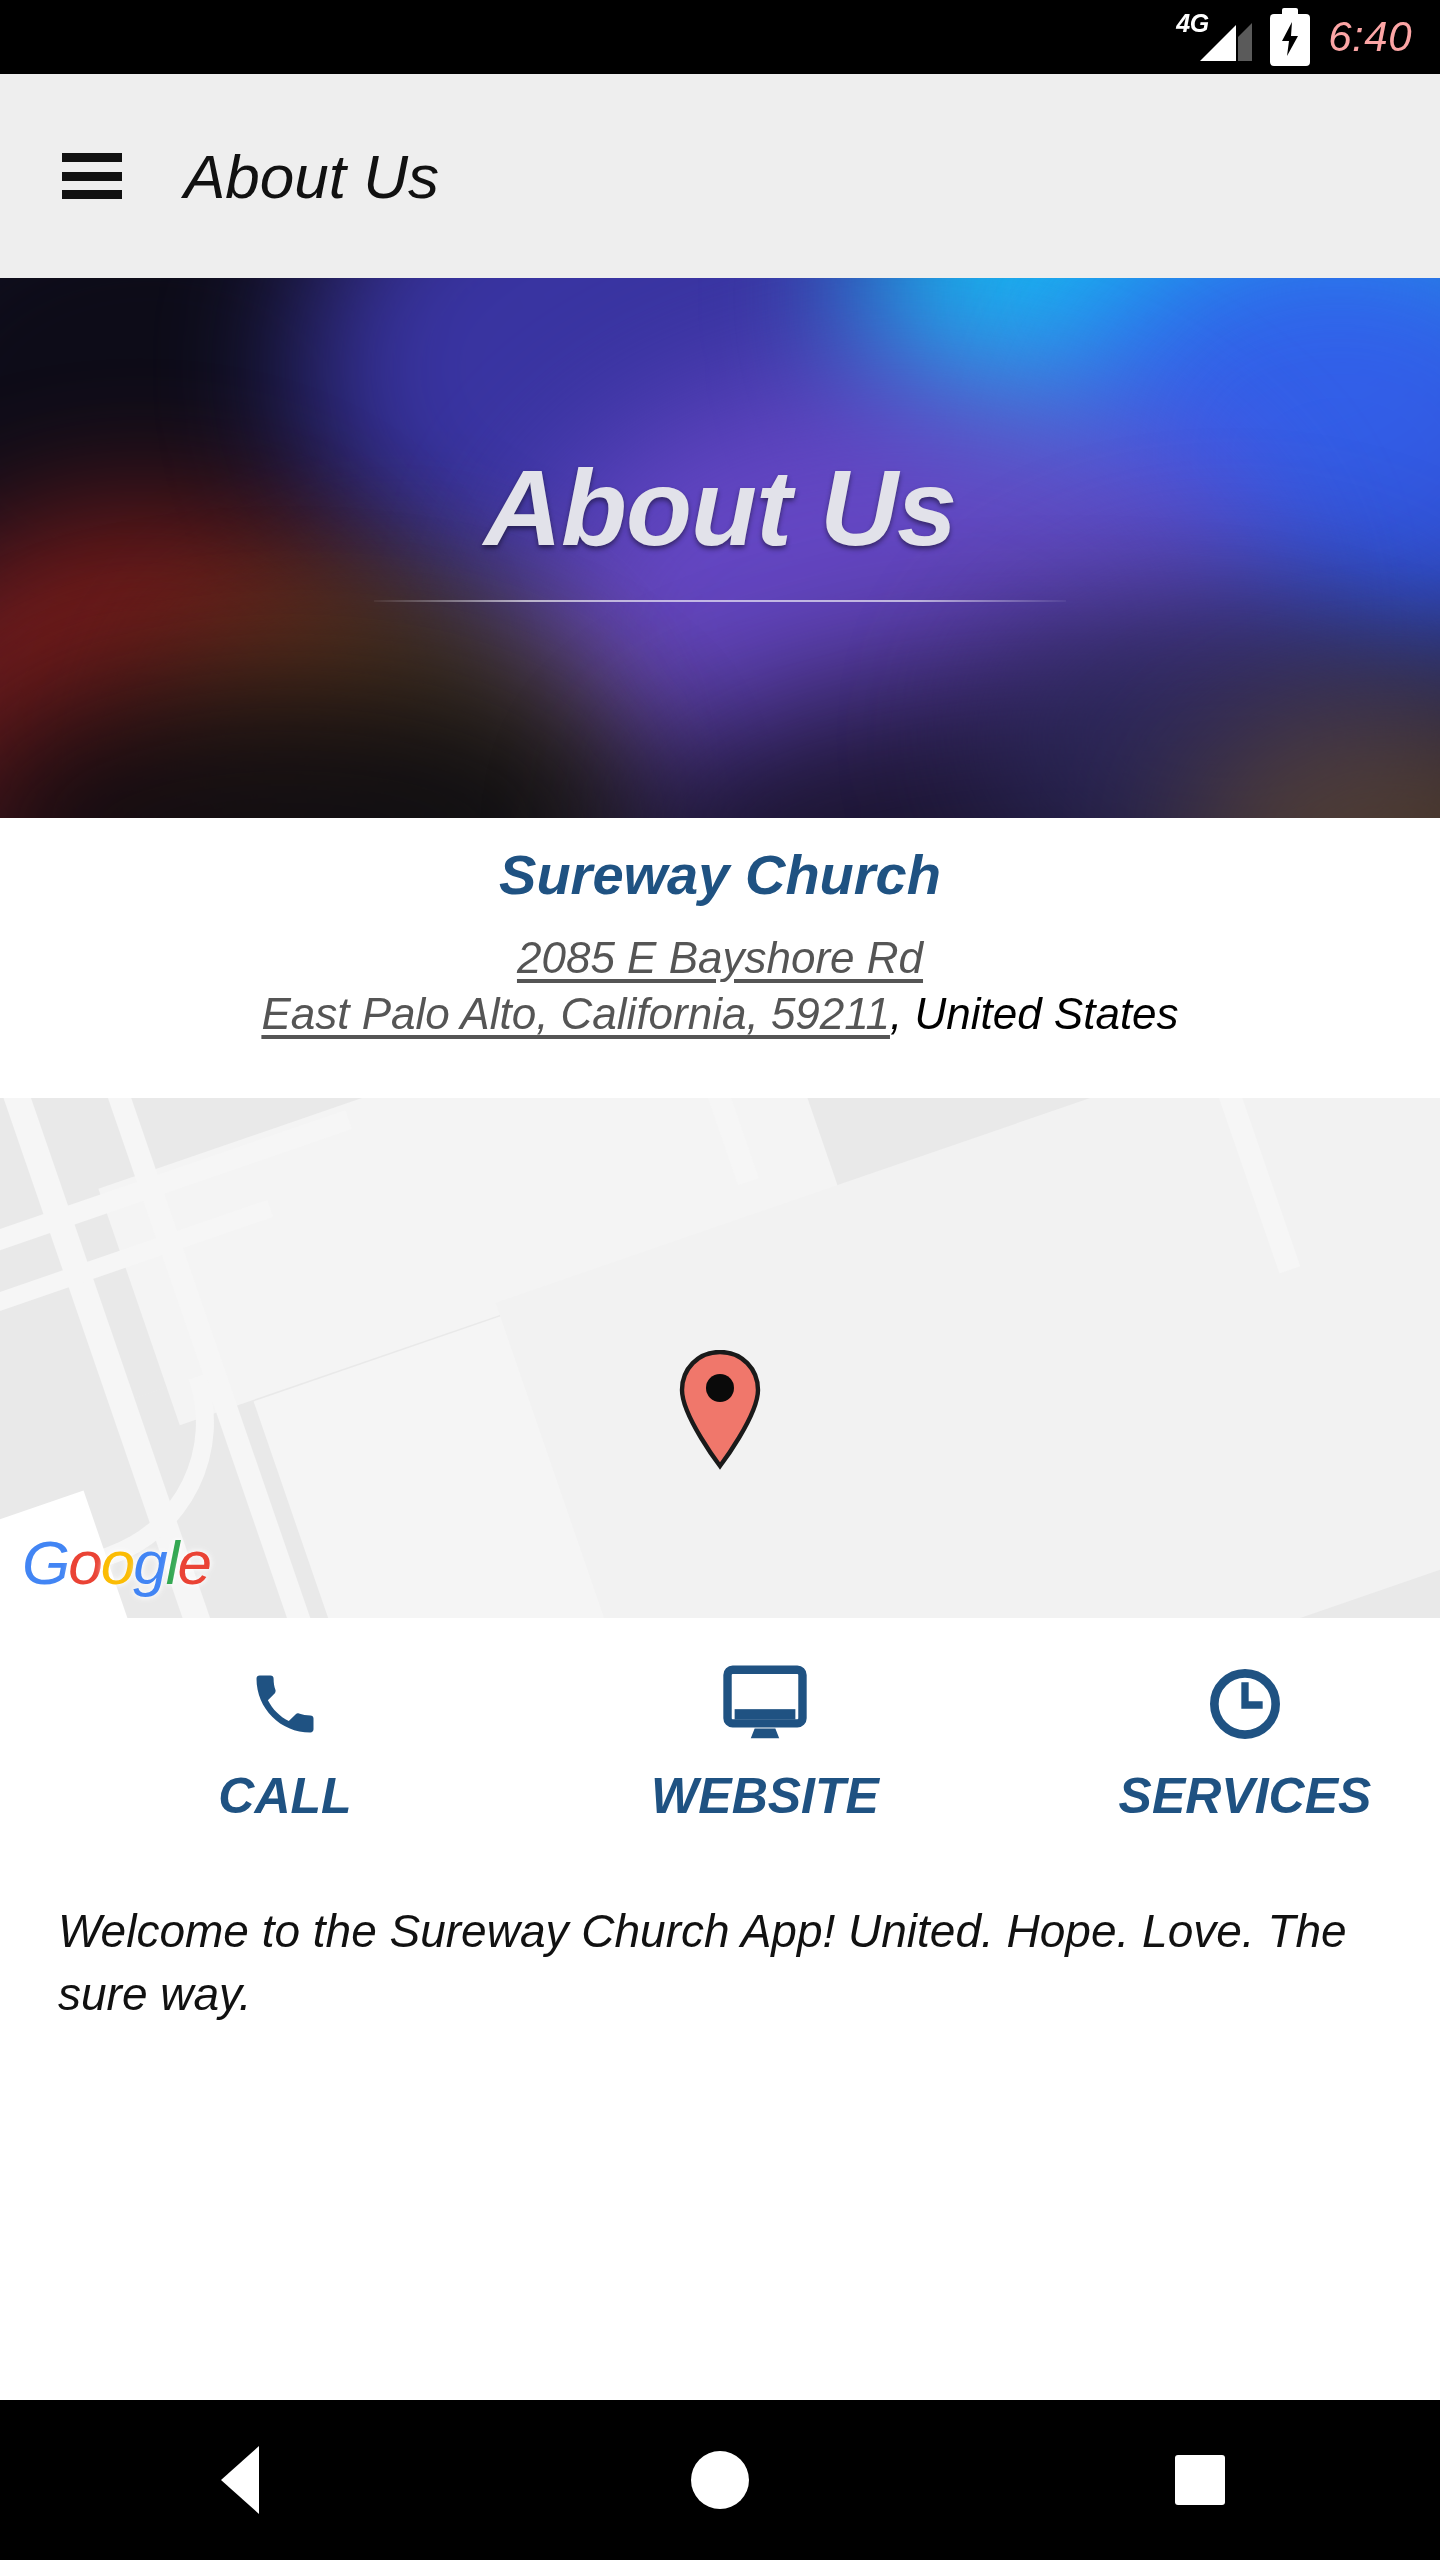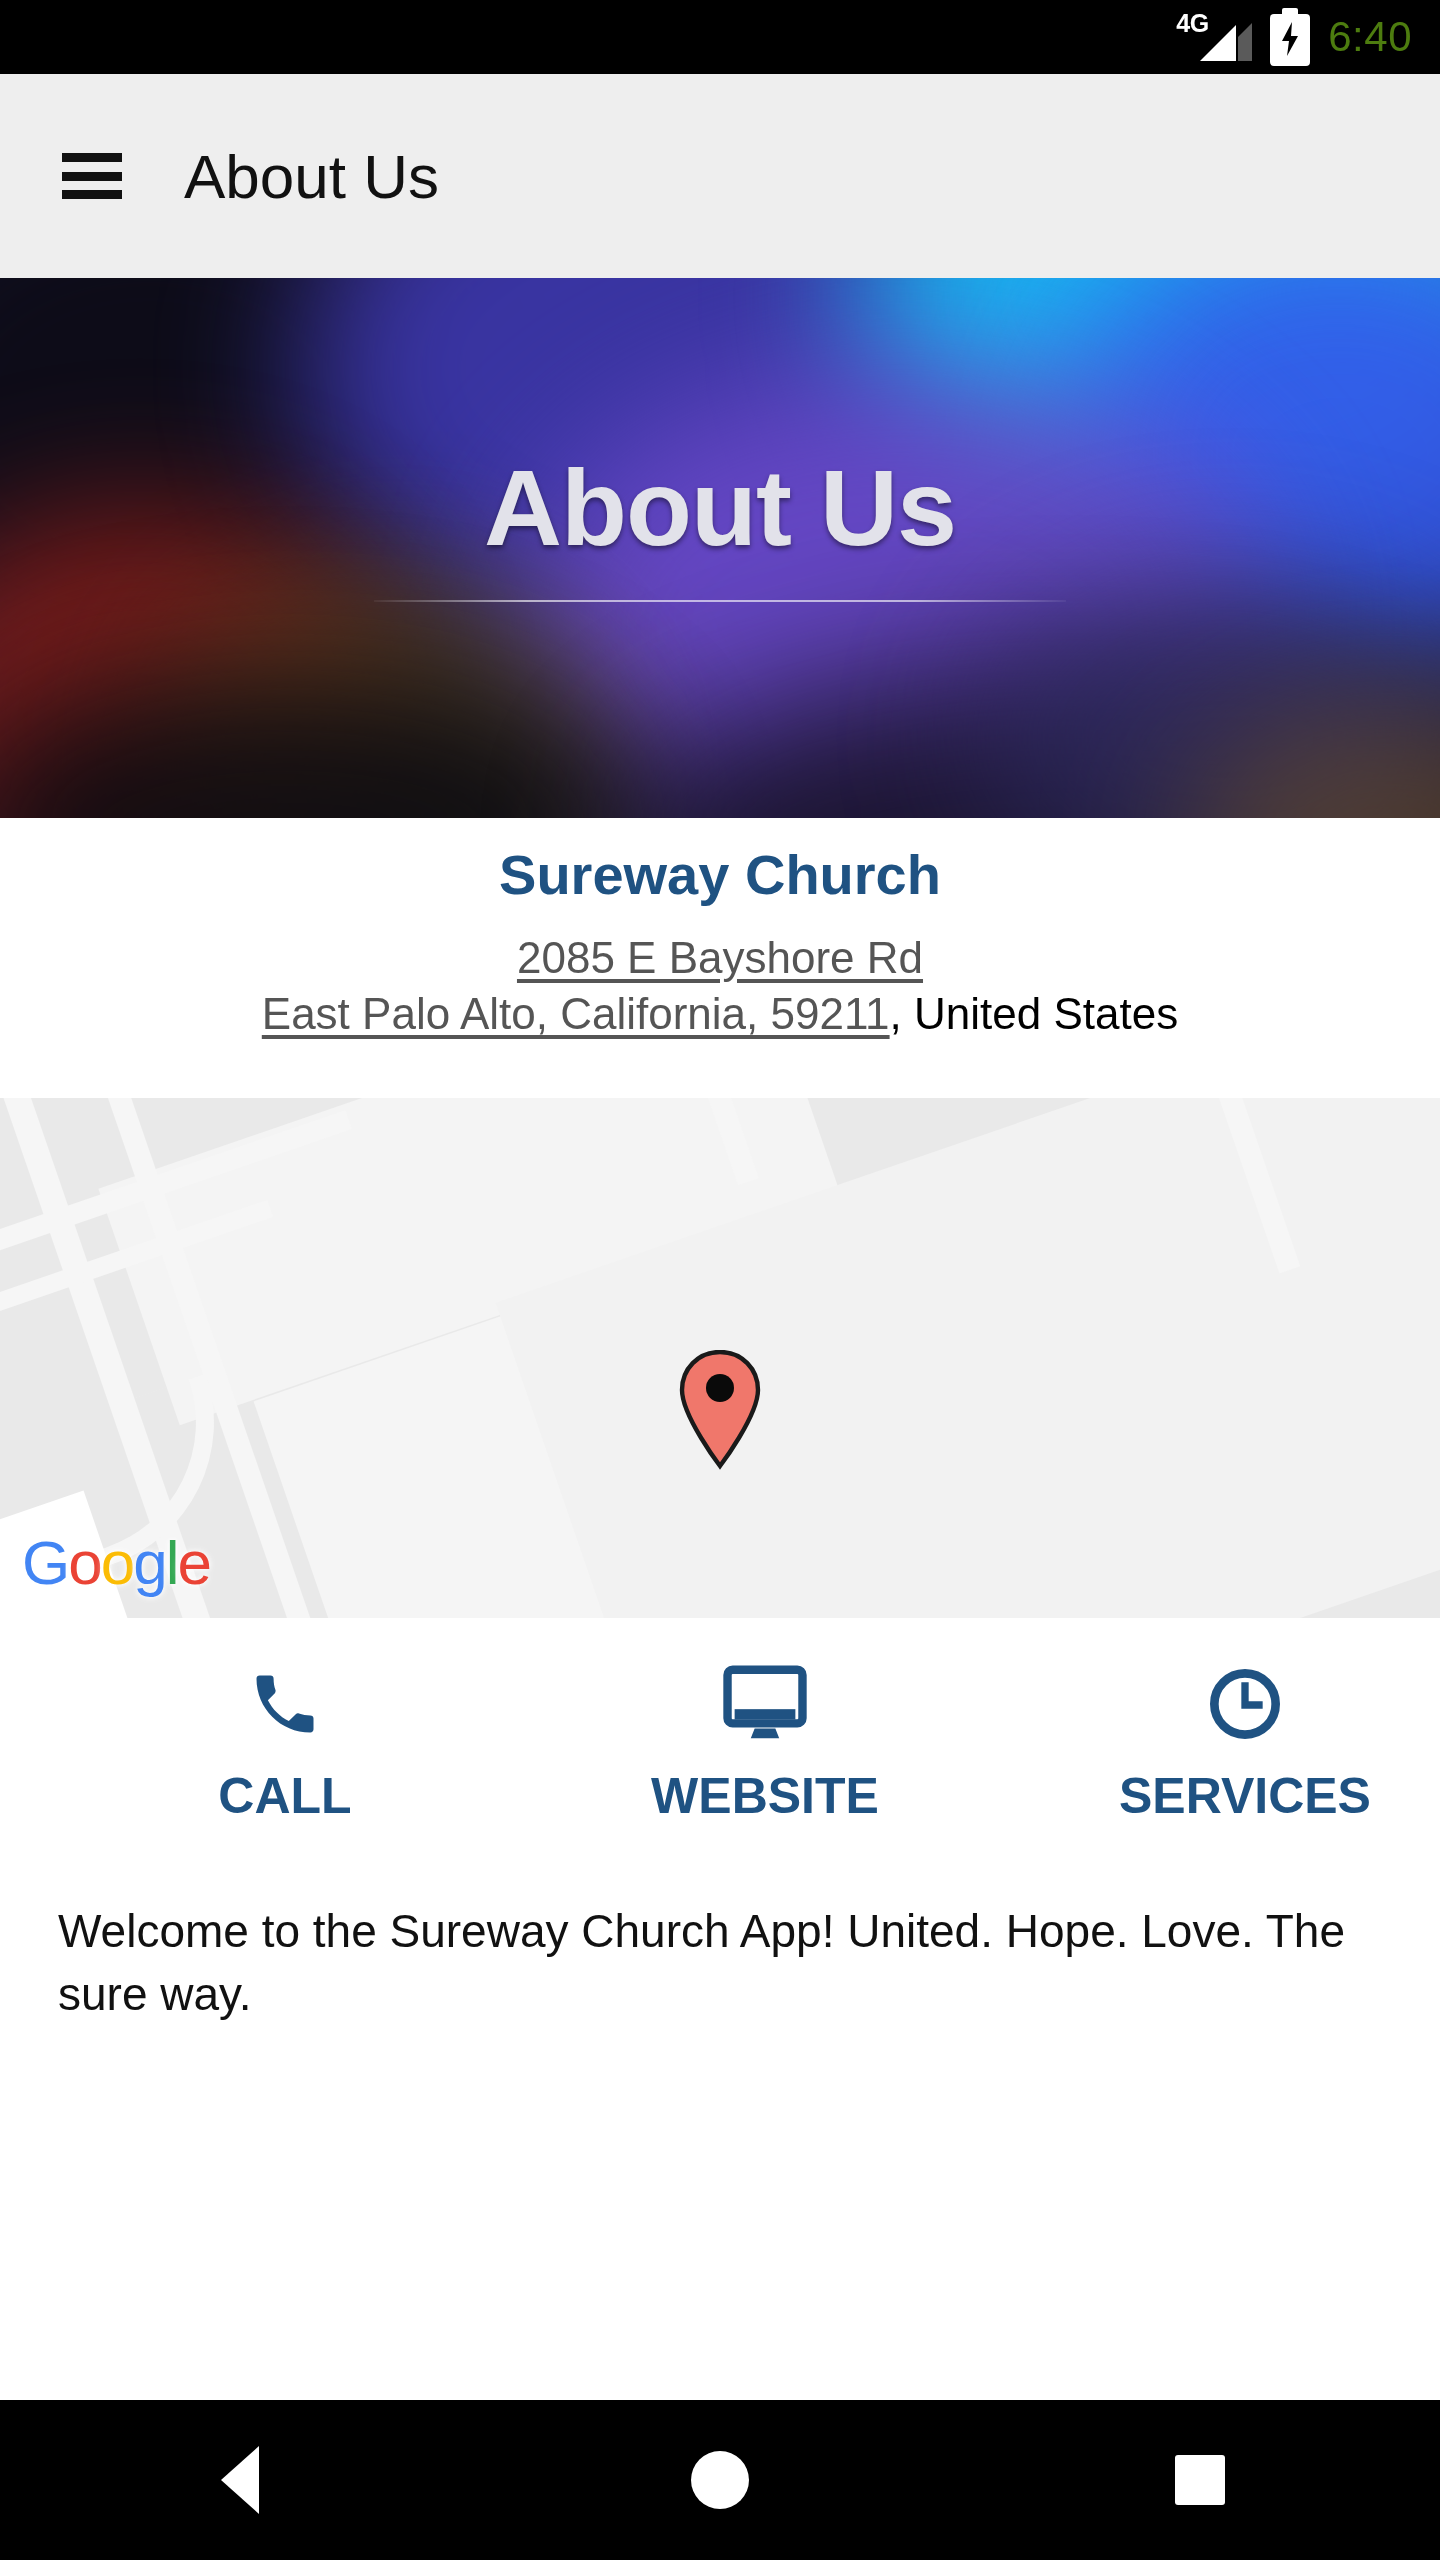--- a/index.html
+++ b/index.html
@@ -2,21 +2,21 @@
 <html><head>
 <meta charset="utf-8">
 <style>
   * { margin:0; padding:0; box-sizing:border-box; }
   html, body {
     width:1440px; height:2560px;
     background:#ffffff;
     font-family:"Liberation Sans", sans-serif;
     overflow:hidden;
   }
-  .phone { position:relative; width:1440px; height:2560px; background:#ffffff; }
+  .phone { position:relative; width:1440px; height:2560px; background:#ffffff;font-style:italic; }
 
   
   .statusbar{
     position:absolute; top:0; left:0; width:1440px; height:74px;
     background:#000000; display:flex; align-items:center; justify-content:flex-end;
     padding-right:28px;
   }
   .sb-right{ display:flex; align-items:center; gap:18px; }
   .sig-wrap{ position:relative; width:76px; height:56px; }
   .sig-4g{
@@ -28,21 +28,21 @@
   .battery{ position:relative; width:40px; height:58px; }
   .bat-cap{
     position:absolute; left:12px; top:0; width:16px; height:7px; background:#fff;
     border-radius:2px 2px 0 0;
   }
   .bat-body{
     position:absolute; left:0; top:6px; width:40px; height:52px; background:#fff;
     border-radius:4px;
   }
   .bat-bolt{ position:absolute; left:9px; top:14px; width:22px; height:34px; }
-  .clock-txt{ color:#4d7c0f; font-size:42px; font-weight:400; letter-spacing:0.5px;text-align:right; }
+  .clock-txt{ color:#fca5a5; font-size:42px; font-weight:400; letter-spacing:0.5px;text-align:right; }
 
   
   .appbar{
     position:absolute; top:74px; left:0; width:1440px; height:204px;
     background:#eeeeee; display:flex; align-items:center;
   }
   .hamburger{
     margin-left:62px; width:60px; height:46px;
     display:flex; flex-direction:column; justify-content:space-between;
     cursor:pointer;

